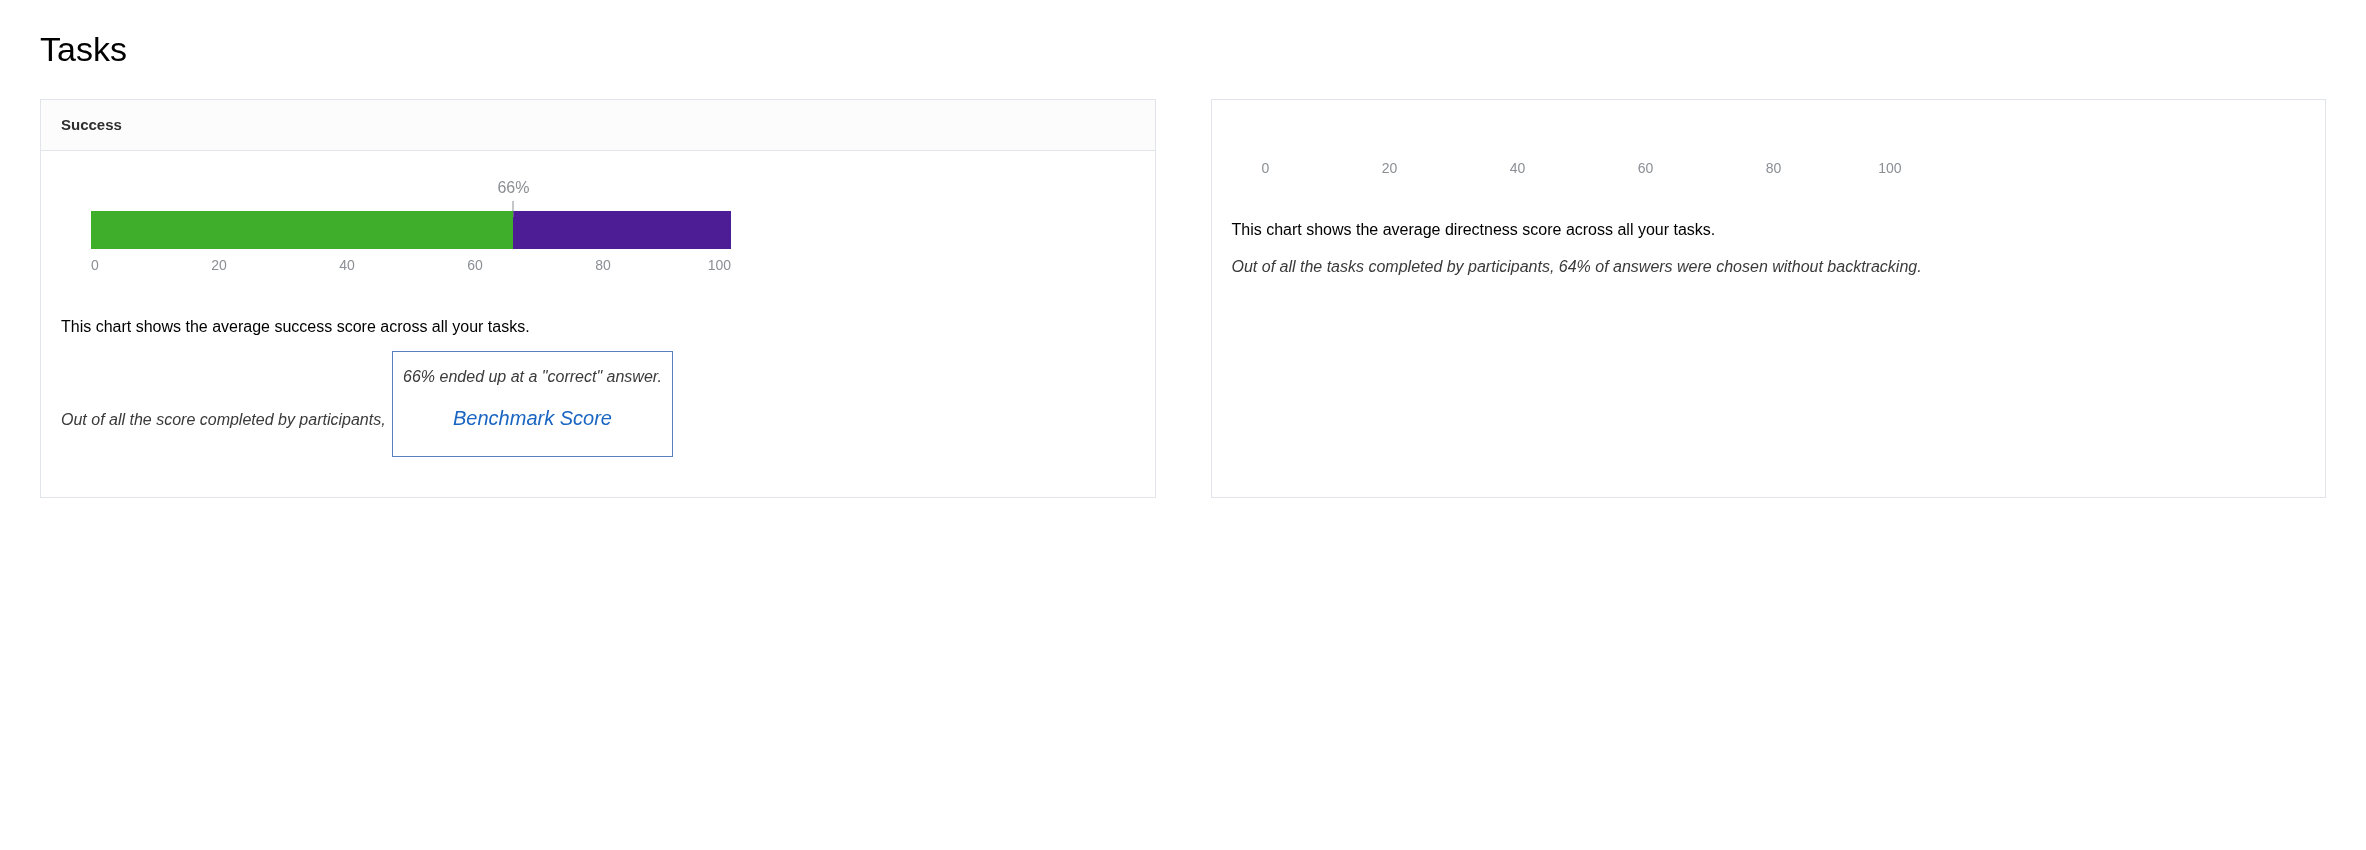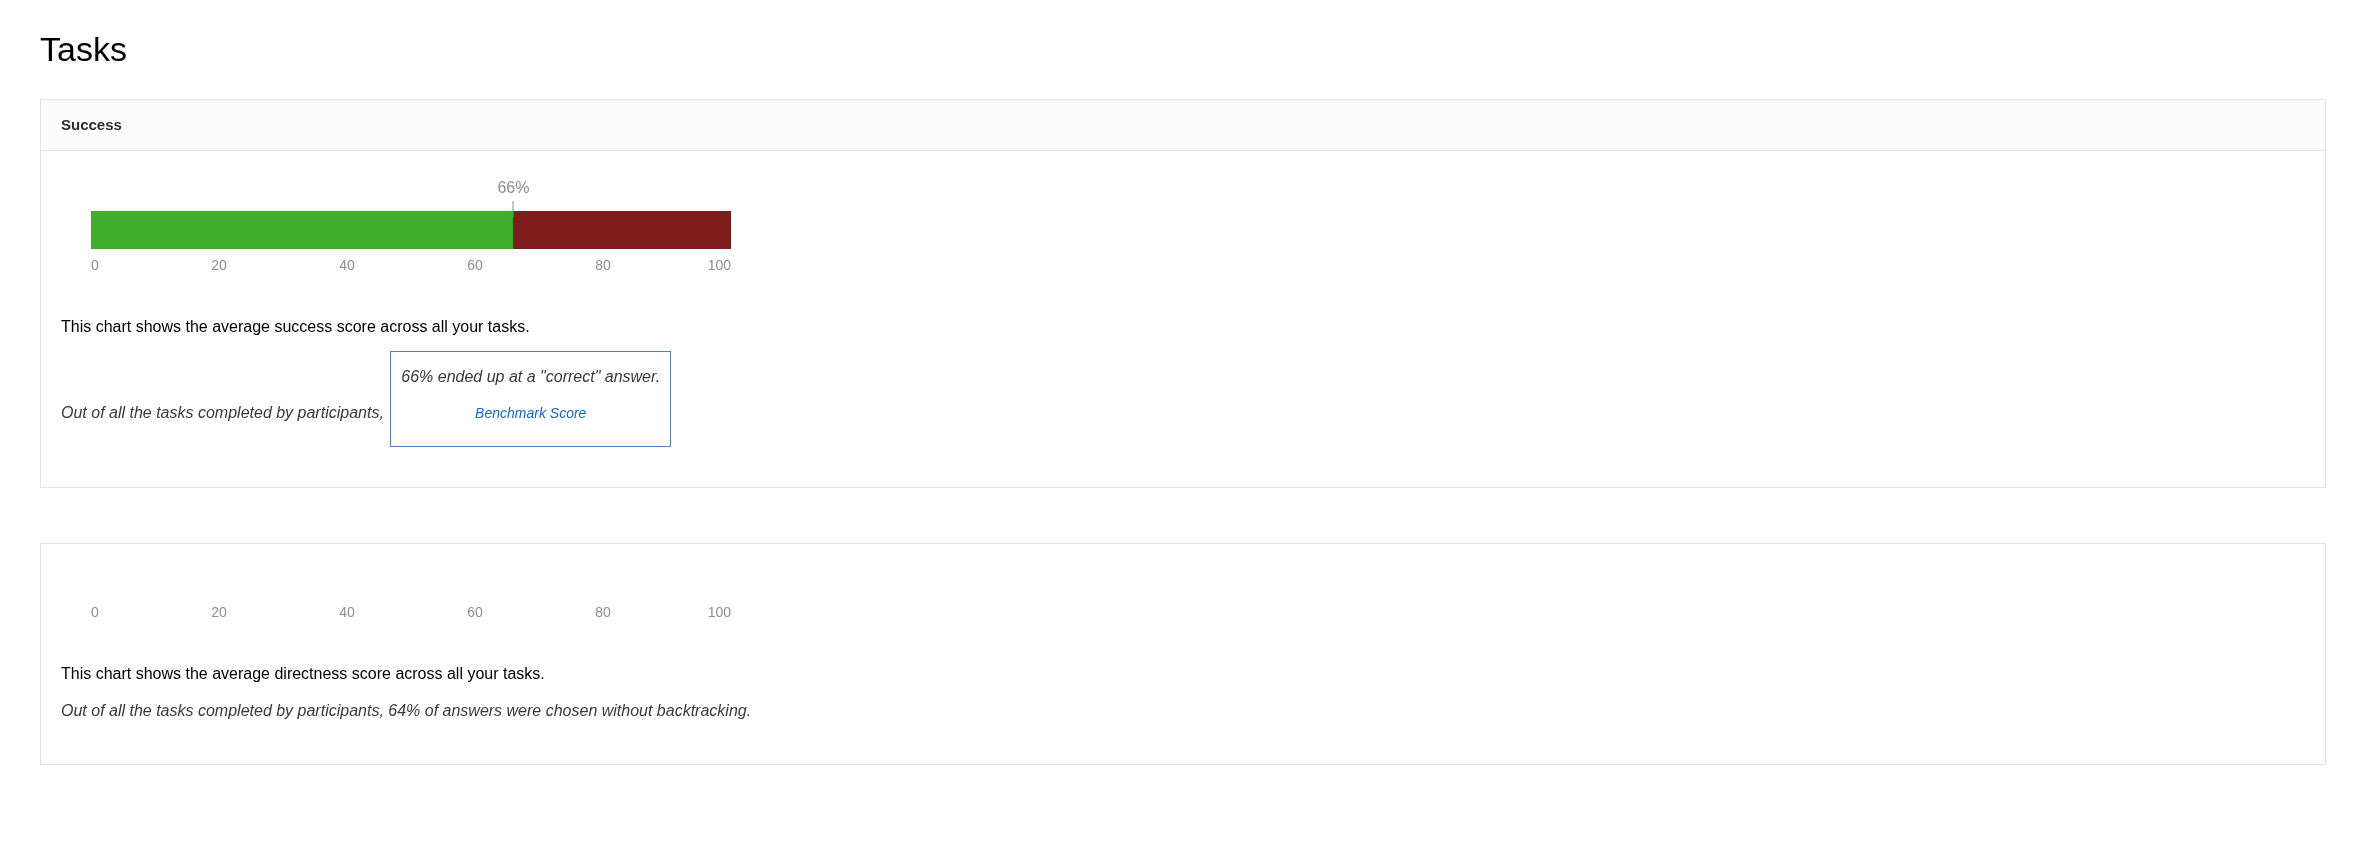--- a/index.html
+++ b/index.html
@@ -12,21 +12,20 @@
     }
     .page-title {
       font-size: 34px;
       font-weight: 400;
       color: #000000;
       margin: 0 0 30px 0;
     }
     .cards {
       display: flex;
       gap: 55px;
-      flex-direction: column;
     }
     .card {
       flex: 1;
       border: 1px solid #e1e4e8;
       background: #fff;
       min-width: 0;
     }
     .card-header {
       padding: 16px 20px;
       border-bottom: 1px solid #e1e4e8;
@@ -56,21 +55,21 @@
       position: absolute;
       top: -10px;
       width: 1px;
       height: 16px;
       background: #8a8f95;
       transform: translateX(-0.5px);
     }
     .chart-track {
       position: relative;
       height: 38px;
-      background: #7f1d1d;
+      background: #4c1d95;
       width: 100%;
       max-width: 640px;
     }
     .chart-fill {
       position: absolute;
       left: 0;
       top: 0;
       bottom: 0;
       height: 100%;
     }
@@ -107,21 +106,21 @@
       display: inline-block;
       border: 1px solid #5a7fbf;
       padding: 12px 10px 22px 10px;
       margin-left: 2px;
     }
     .benchmark-inner-text { display: inline; }
     .benchmark-link {
       display: block;
       text-align: center;
       color: #1965c1;
-      font-size: 14px;
+      font-size: 20px;
       margin-top: 12px;
       cursor: pointer;
     }
   </style>
 </head>
 <body>
 
 <h1 class="page-title">Tasks</h1>
 
 <div class="cards">
@@ -143,21 +142,21 @@
             <span class="chart-xtick" style="left: 20%;">20</span>
             <span class="chart-xtick" style="left: 40%;">40</span>
             <span class="chart-xtick" style="left: 60%;">60</span>
             <span class="chart-xtick" style="left: 80%;">80</span>
             <span class="chart-xtick last" style="left: 100%;">100</span>
           </div>
       </div>
 
       <p class="descr">This chart shows the average success score across all your tasks.</p>
       <p class="descr-2">
-        <span>Out of all the tasks completed by participants,</span>
+        <span>Out of all the score completed by participants,</span>
         <span class="benchmark-wrap">
           <span class="benchmark-inner-text">66% ended up at a "correct" answer.</span>
           <a class="benchmark-link">Benchmark Score</a>
         </span>
       </p>
     </div>
   </div>
 
   <div class="card">
     <div class="card-body">

